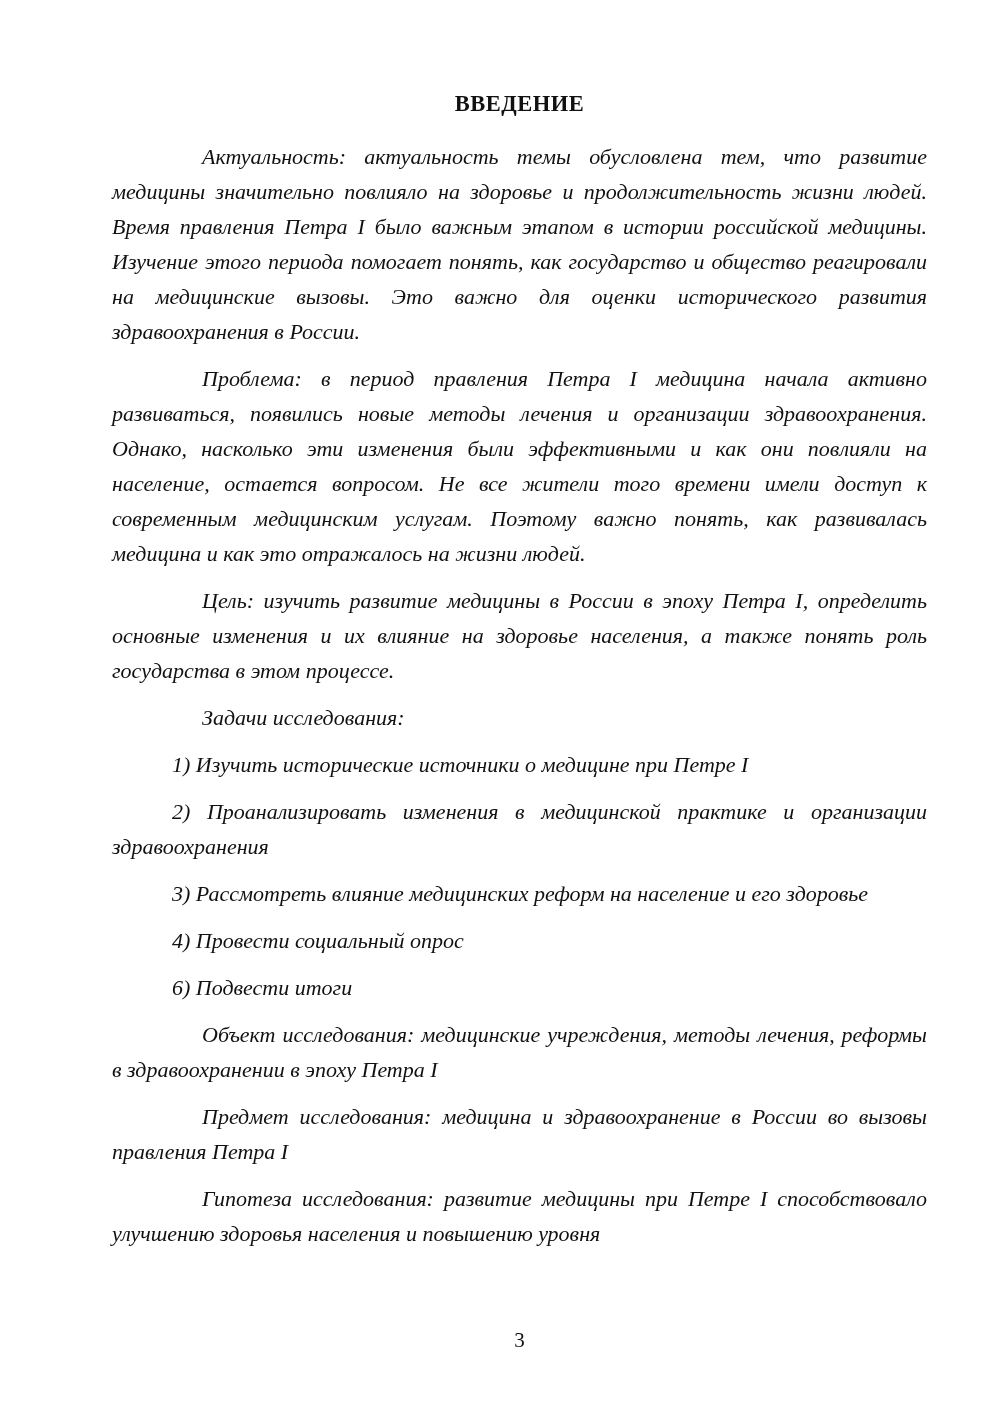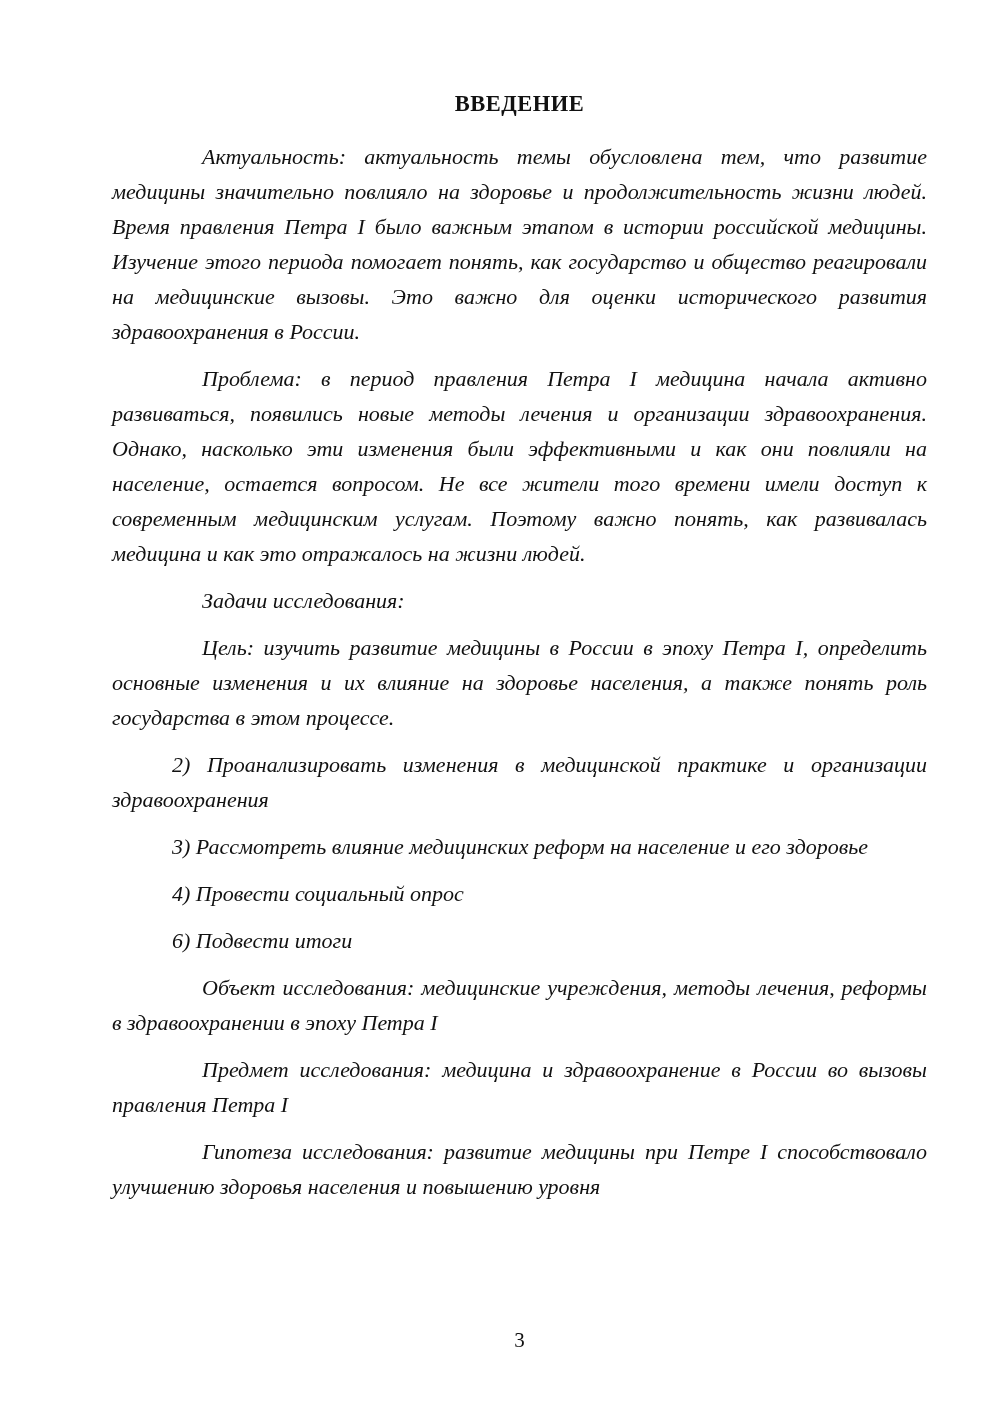--- a/index.html
+++ b/index.html
@@ -53,24 +53,25 @@
 <body>
 
 <div class="page">
 
   <h1 class="doc-title">ВВЕДЕНИЕ</h1>
 
   <p class="para indent-lg">Актуальность: актуальность темы обусловлена тем, что развитие медицины значительно повлияло на здоровье и продолжительность жизни людей. Время правления Петра I было важным этапом в истории российской медицины. Изучение этого периода помогает понять, как государство и общество реагировали на медицинские вызовы. Это важно для оценки исторического развития здравоохранения в России.</p>
 
   <p class="para indent-lg">Проблема: в период правления Петра I медицина начала активно развиваться, появились новые методы лечения и организации здравоохранения. Однако, насколько эти изменения были эффективными и как они повлияли на население, остается вопросом. Не все жители того времени имели доступ к современным медицинским услугам. Поэтому важно понять, как развивалась медицина и как это отражалось на жизни людей.</p>
 
+  <p class="para indent-lg">Цель: изучить развитие медицины в России в эпоху Петра I, определить основные изменения и их влияние на здоровье населения, а также понять роль государства в этом процессе.</p>
+
   <p class="para indent-lg">Задачи исследования:</p>
 
-  <p class="para indent-lg">Цель: изучить развитие медицины в России в эпоху Петра I, определить основные изменения и их влияние на здоровье населения, а также понять роль государства в этом процессе.</p>
-
+  <p class="para indent-sm">1) Изучить исторические источники о медицине при Петре I</p>
 
   <p class="para indent-sm">2) Проанализировать изменения в медицинской практике и организации здравоохранения</p>
 
   <p class="para indent-sm">3) Рассмотреть влияние медицинских реформ на население и его здоровье</p>
 
   <p class="para indent-sm">4) Провести социальный опрос</p>
 
   <p class="para indent-sm">6) Подвести итоги</p>
 
   <p class="para indent-lg">Объект исследования: медицинские учреждения, методы лечения, реформы в здравоохранении в эпоху Петра I</p>

